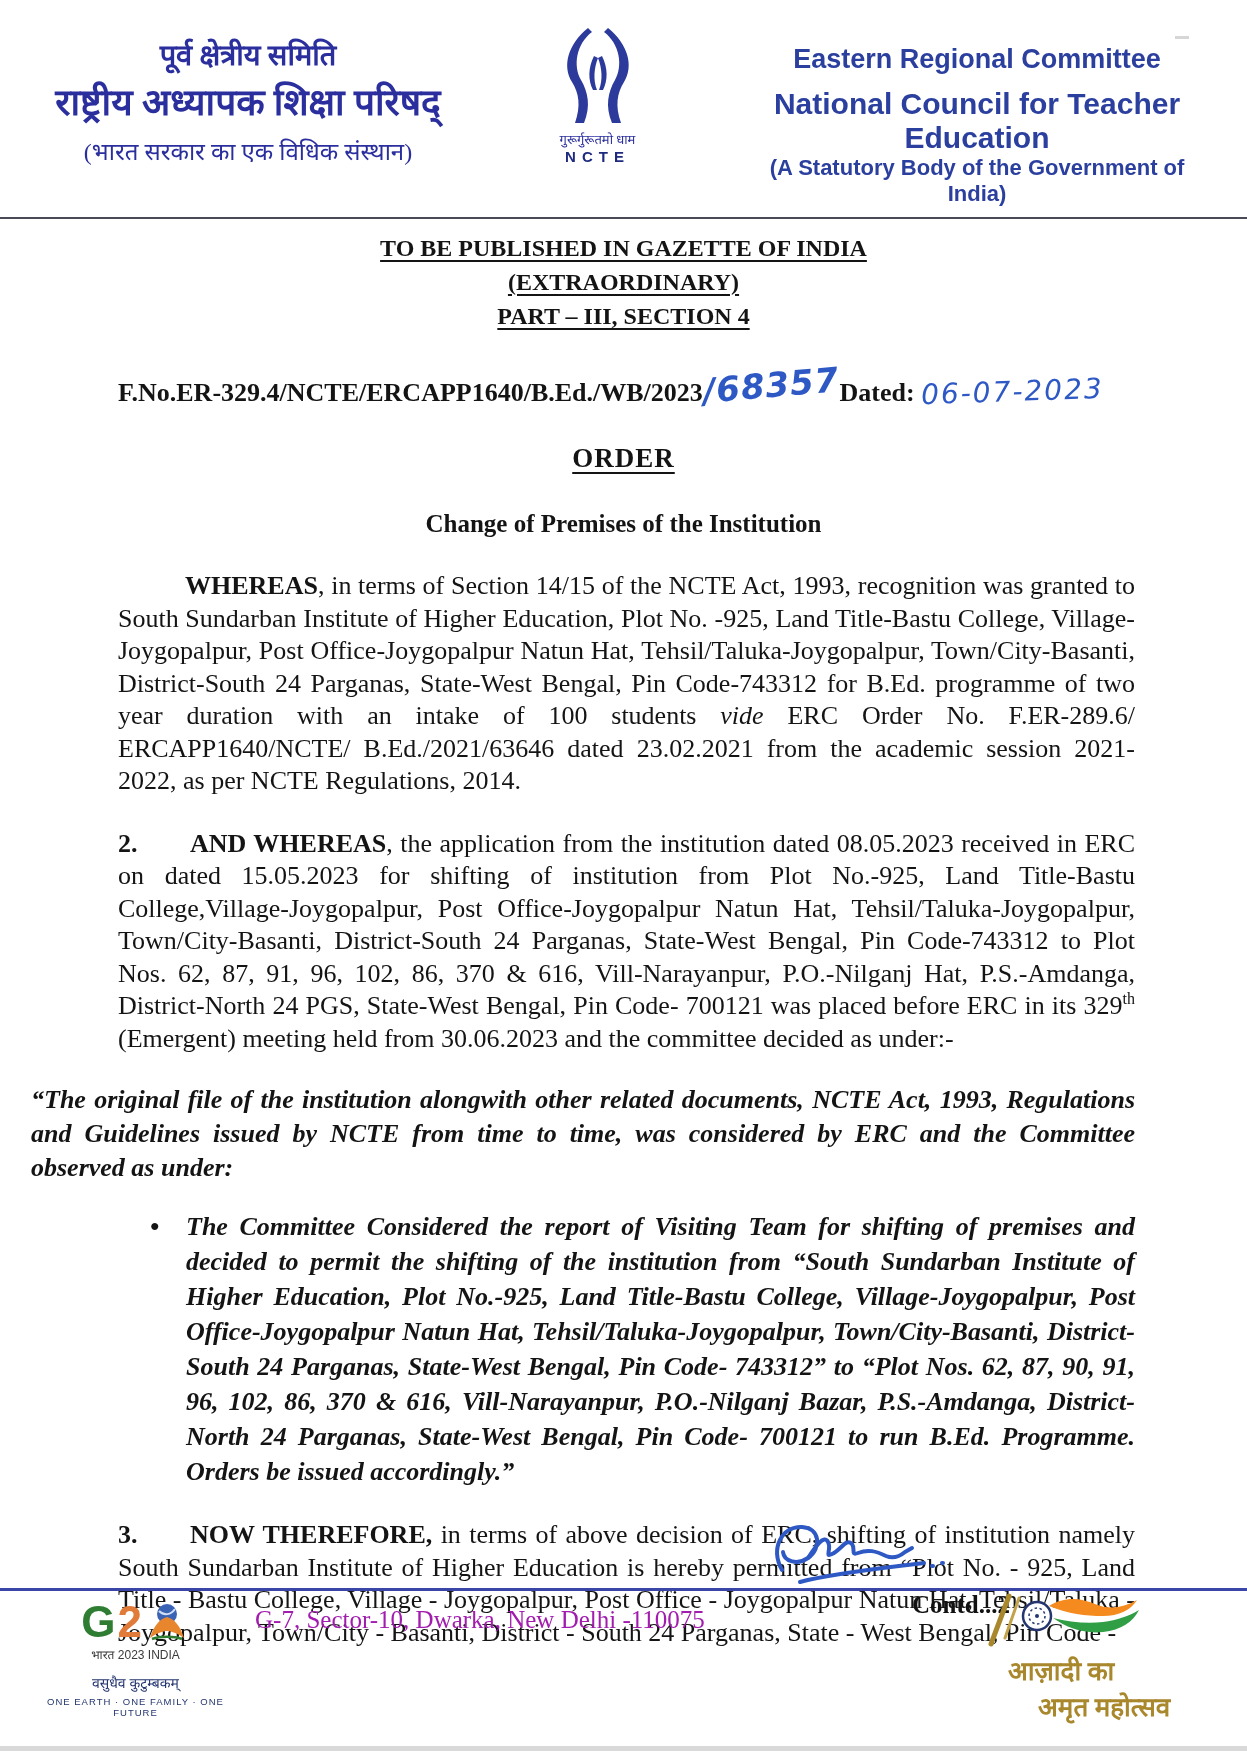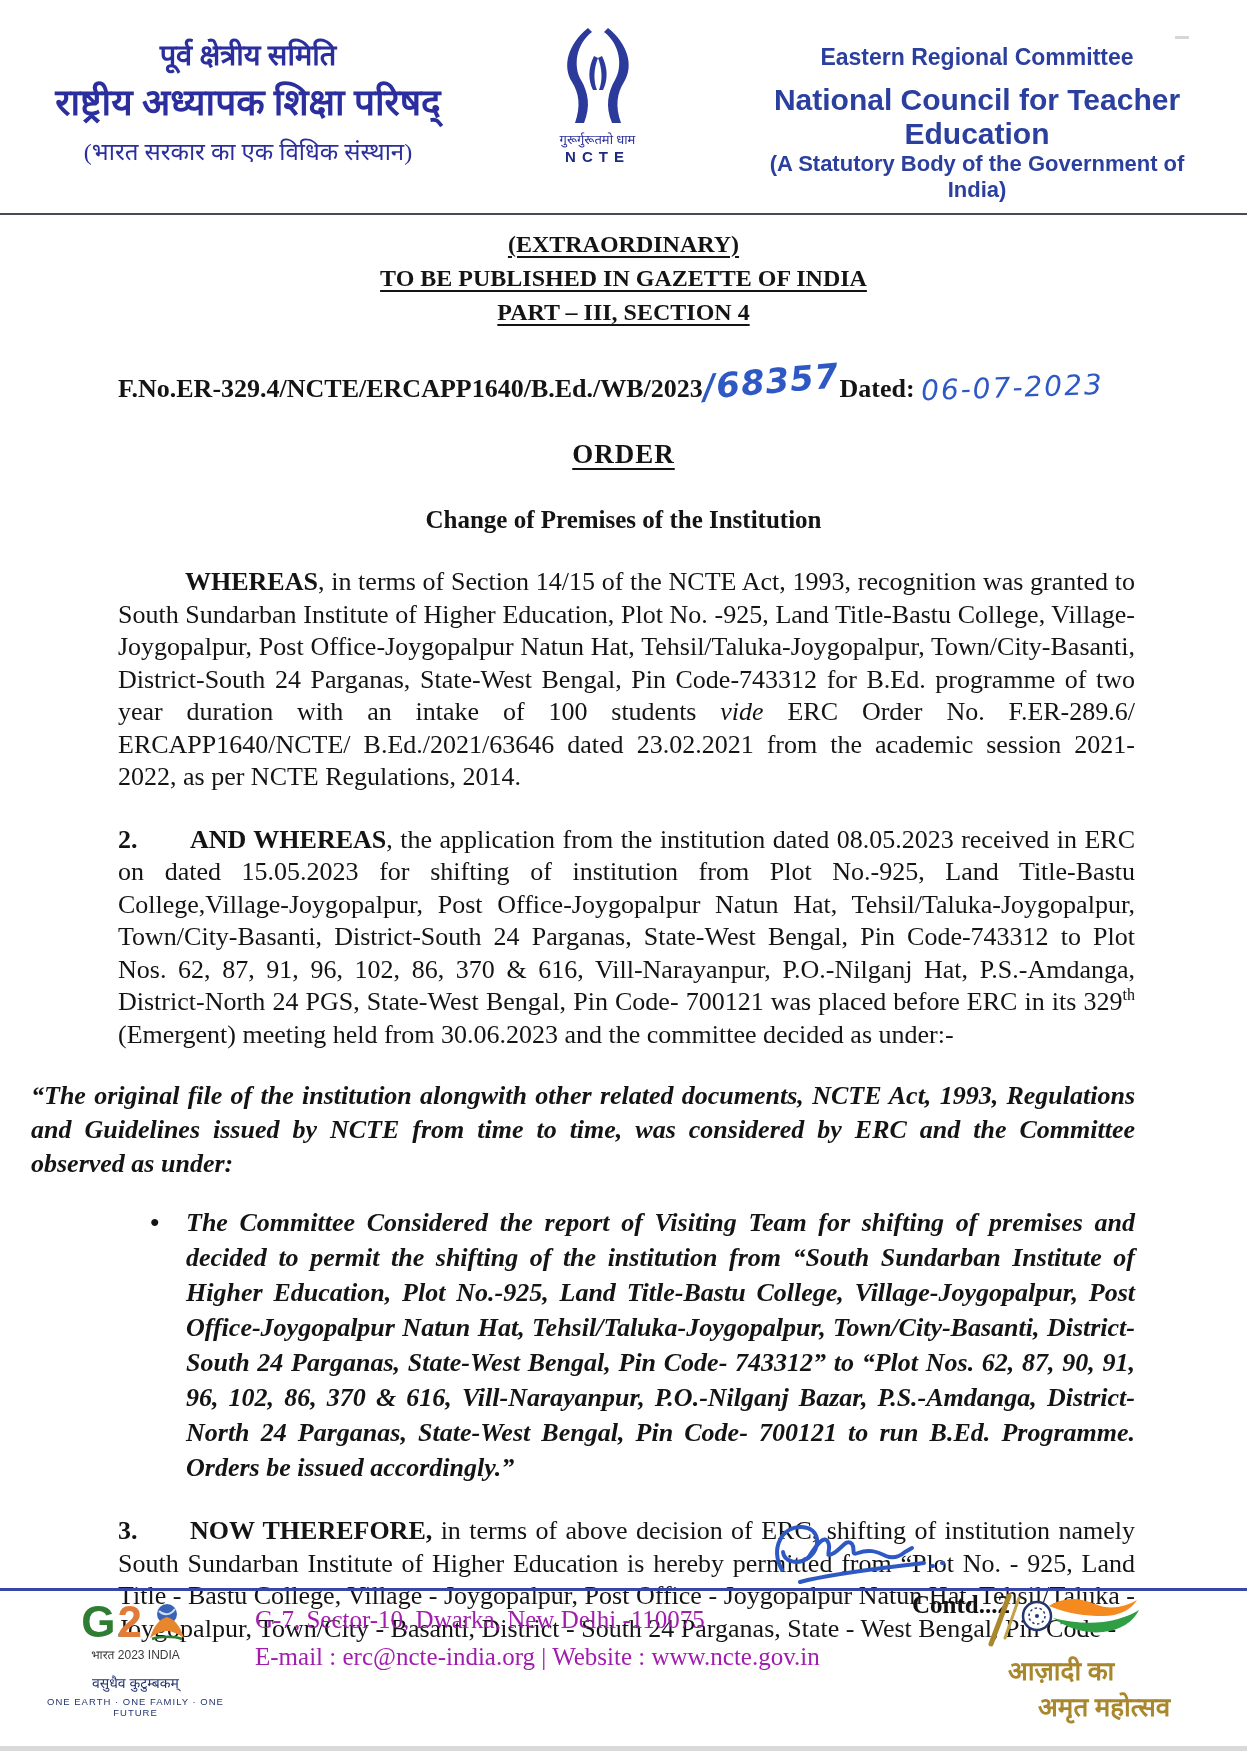--- a/index.html
+++ b/index.html
@@ -10,21 +10,21 @@
   .hdr{display:flex;justify-content:space-between;align-items:flex-start;padding:26px 40px 0 48px;}
   .hdr-left{width:400px;text-align:center;color:#2b2f9e;margin-top:8px;}
   .hdr-left .l1{font-size:29px;font-weight:600;}
   .hdr-left .l2{font-size:37px;font-weight:bold;margin-top:2px;}
   .hdr-left .l3{font-size:24px;margin-top:8px;}
   .hdr-logo{width:140px;text-align:center;margin-top:2px;}
   .hdr-logo .cap1{font-size:13px;color:#2b2f9e;margin-top:-2px;}
   .hdr-logo .cap2{font-size:15px;font-weight:bold;letter-spacing:6px;color:#1d2a7d;
                   font-family:"Liberation Sans",sans-serif;}
   .hdr-right{width:460px;text-align:center;font-family:"Liberation Sans",sans-serif;color:#2b3f9e;margin-top:18px;}
-  .hdr-right .l1{font-size:23px;font-weight:bold;}
+  .hdr-right .l1{font-size:27px;font-weight:bold;}
   .hdr-right .l2{font-size:30px;font-weight:bold;margin-top:12px;}
   .hdr-right .l3{font-size:22px;font-weight:bold;}
   .hdr-rule{border-top:2px solid #4a4a56;margin-top:10px;}
 
   
   .titles{text-align:center;margin-top:12px;}
   .titles div{font-size:24px;font-weight:bold;line-height:34px;
               text-decoration:underline;text-decoration-thickness:2px;text-underline-offset:4px;}
 
   
@@ -100,22 +100,22 @@
     <div class="hdr-right">
       <div class="l1">Eastern Regional Committee</div>
       <div class="l2">National Council for Teacher Education</div>
       <div class="l3">(A Statutory Body of the Government of India)</div>
     </div>
   </header>
   <div class="hdr-rule"></div>
   <div class="mark-tr"></div>
 
   <div class="titles">
+    <div>TO BE PUBLISHED IN GAZETTE OF INDIA</div>
     <div>(EXTRAORDINARY)</div>
-    <div>TO BE PUBLISHED IN GAZETTE OF INDIA</div>
     <div>PART – III, SECTION 4</div>
   </div>
 
   <div class="fileline">
     <div class="fno">
       <span>F.No.ER-329.4/NCTE/ERCAPP1640/B.Ed./WB/2023</span><span class="hand hand-file">/68357</span>
     </div>
     <div class="dated">
       <span>Dated:</span>
       <span class="hand hand-date">06-07-2023</span>
@@ -164,21 +164,20 @@
         <path d="M8,38 C16,35 30,35 38,38" stroke="#2e7d32" stroke-width="2.5" fill="none"></path>
       </svg>
     </div>
     <div class="g20sub1">भारत 2023 INDIA</div>
     <div class="g20sub2">वसुधैव कुटुम्बकम्</div>
     <div class="g20sub3">ONE EARTH · ONE FAMILY · ONE FUTURE</div>
   </div>
 
   <div class="f-contact">
     <div class="c1">G-7, Sector-10, Dwarka, New Delhi -110075</div>
-    <div class="c3">E-mail : erc@ncte-india.org | Website : www.ncte.gov.in</div>
   </div>
 
   <div class="f-azadi">
     <svg width="170" height="58" viewBox="0 0 170 58">
       <path d="M34,4 L16,52" stroke="#a9872c" stroke-width="5" fill="none" stroke-linecap="round"></path>
       <path d="M44,6 L30,46" stroke="#c2a24a" stroke-width="3" fill="none" stroke-linecap="round"></path>
       <circle cx="62" cy="24" r="14" fill="#ffffff" stroke="#24356f" stroke-width="2.5"></circle>
       <circle cx="62" cy="24" r="8" fill="none" stroke="#24356f" stroke-width="1.5" stroke-dasharray="2.5,2.5"></circle>
       <circle cx="62" cy="24" r="2" fill="#24356f"></circle>
       <path d="M74,14 C90,4 106,6 120,12 C134,18 148,16 162,8 C156,18 144,24 128,24 C110,24 94,22 74,14 Z" fill="#f58a1f"></path>

